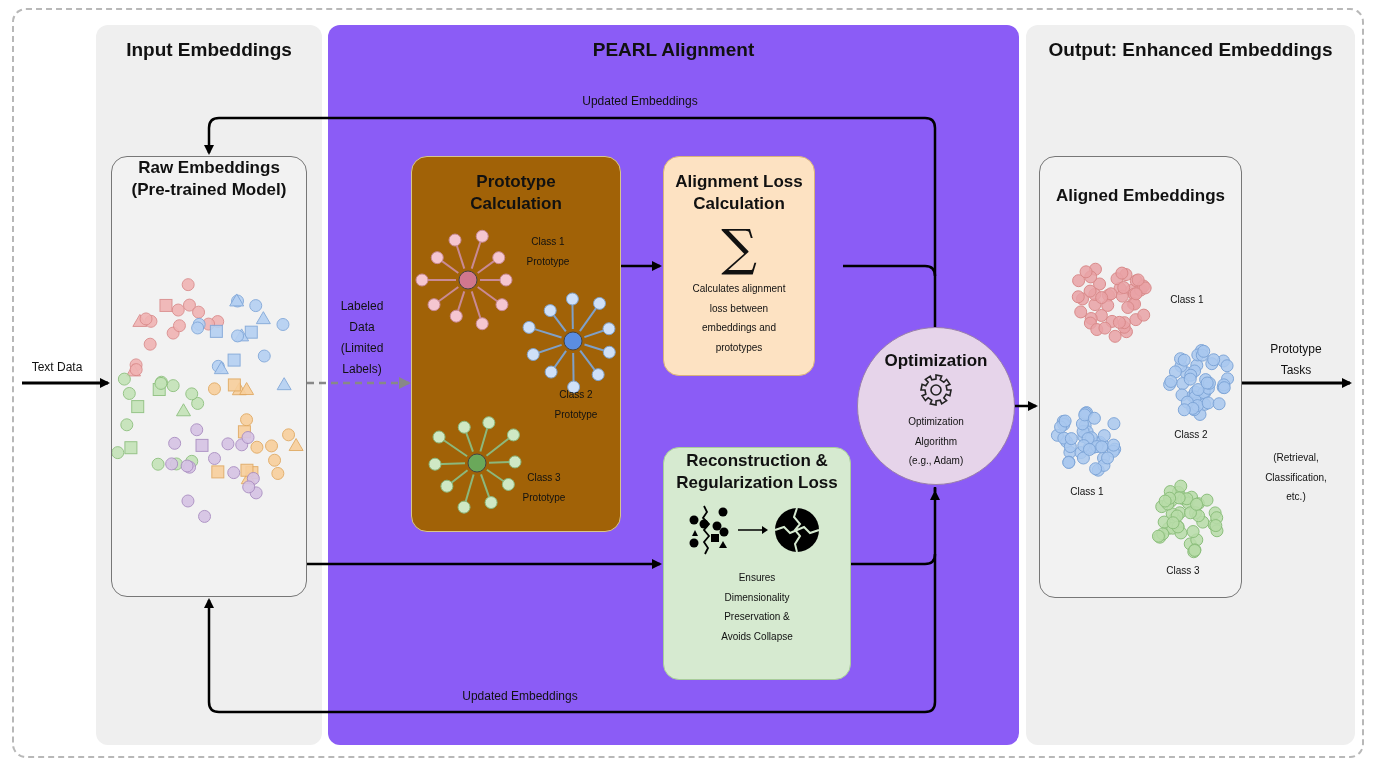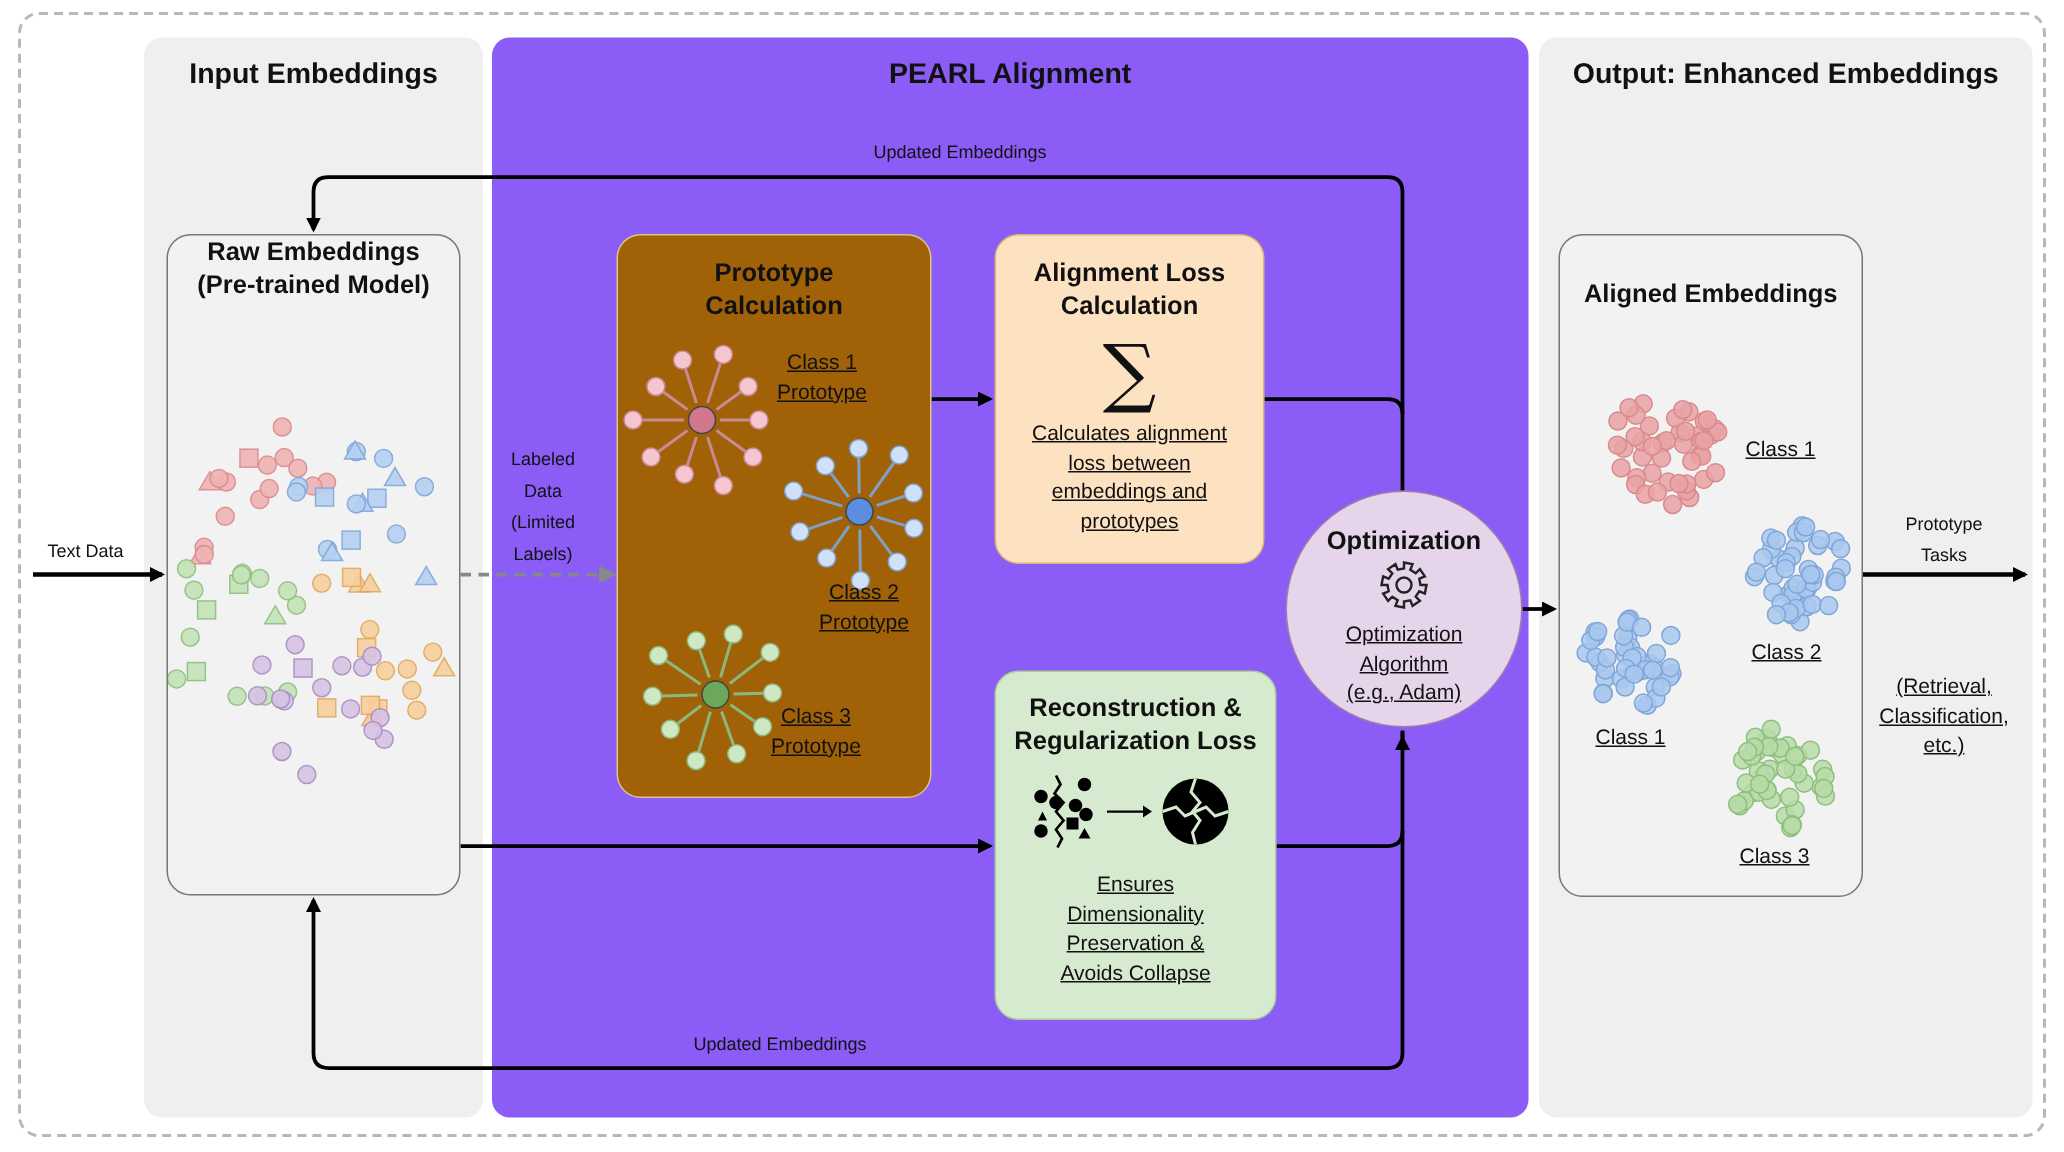--- a/index.html
+++ b/index.html
@@ -12,24 +12,24 @@
     left: 12px; top: 8px; width: 1352px; height: 750px;
     border: 2px dashed #b8b8b8; border-radius: 14px; box-sizing: border-box;
   }
   .panel { border-radius: 12px; box-sizing: border-box; }
   .panel-input { left: 96px; top: 25px; width: 226px; height: 720px; background: #efefef; }
   .panel-pearl { left: 328px; top: 25px; width: 691px; height: 720px; background: #8b5cf6; }
   .panel-output { left: 1026px; top: 25px; width: 329px; height: 720px; background: #efefef; }
   .panel-title { font-weight: bold; font-size: 19px; text-align: center; width: 100%; top: 14px; }
   .box { box-sizing: border-box; border-radius: 16px; text-align: center; }
   .box-title { font-weight: bold; font-size: 17px; line-height: 22px; }
-  .box-text { font-size: 14px; line-height: 19.5px; text-decoration: underline; }
+  .box-text { font-size: 10px; line-height: 19.5px; }
   .raw-box { left: 111px; top: 156px; width: 196px; height: 441px; border: 1.5px solid #777; background: #f2f2f2; }
   .proto-box { left: 411px; top: 156px; width: 210px; height: 376px; border: 1.5px solid #d8c68a; background: #a16207; }
-  .align-box { left: 663px; top: 156px; width: 180px; height: 220px; border: 1.5px solid #d9b27a; background: #fde2c2; }
+  .align-box { left: 663px; top: 156px; width: 152px; height: 220px; border: 1.5px solid #d9b27a; background: #fde2c2; }
   .recon-box { left: 663px; top: 447px; width: 188px; height: 233px; border: 1.5px solid #a8cc9a; background: #d6ead0; }
   .aligned-box { left: 1039px; top: 156px; width: 203px; height: 442px; border: 1.5px solid #777; background: #f2f2f2; }
   .opt-circle { left: 857px; top: 327px; width: 158px; height: 158px; border-radius: 50%; border: 1.5px solid #9a7fab; background: #e6d4ea; box-sizing: border-box; text-align: center; }
   .label { font-size: 12px; text-align: center; line-height: 21px; }
 </style>
 </head>
 <body>
 
 <div class="abs outer-frame"></div>
 
@@ -257,21 +257,21 @@
   <div class="box-title" style="margin-top:14px">Alignment Loss</div>
   <div class="box-title">Calculation</div>
   <div style="font-family:'DejaVu Serif',serif;font-size:50px;line-height:62px;margin-top:2px">∑</div>
   <div class="box-text">Calculates alignment</div>
   <div class="box-text">loss between</div>
   <div class="box-text">embeddings and</div>
   <div class="box-text">prototypes</div>
 </div>
 
 <div class="abs box recon-box">
-  <div class="box-title" style="margin-top:13px">Reconstruction &amp;</div>
+  <div class="box-title" style="margin-top:2px">Reconstruction &amp;</div>
   <div class="box-title">Regularization Loss</div>
   <svg width="150" height="62" style="margin-top:8px">
     <g fill="#000">
       <circle cx="12" cy="18" r="4.5"></circle>
         <circle cx="22" cy="22" r="4.5"></circle>
         <circle cx="12" cy="41" r="4.5"></circle>
       <circle cx="35" cy="24" r="4.5"></circle>
         <circle cx="41" cy="10" r="4.5"></circle>
         <circle cx="42" cy="30" r="4.5"></circle>
       <path d="M10,34 L16,34 L13,28 z"></path>

